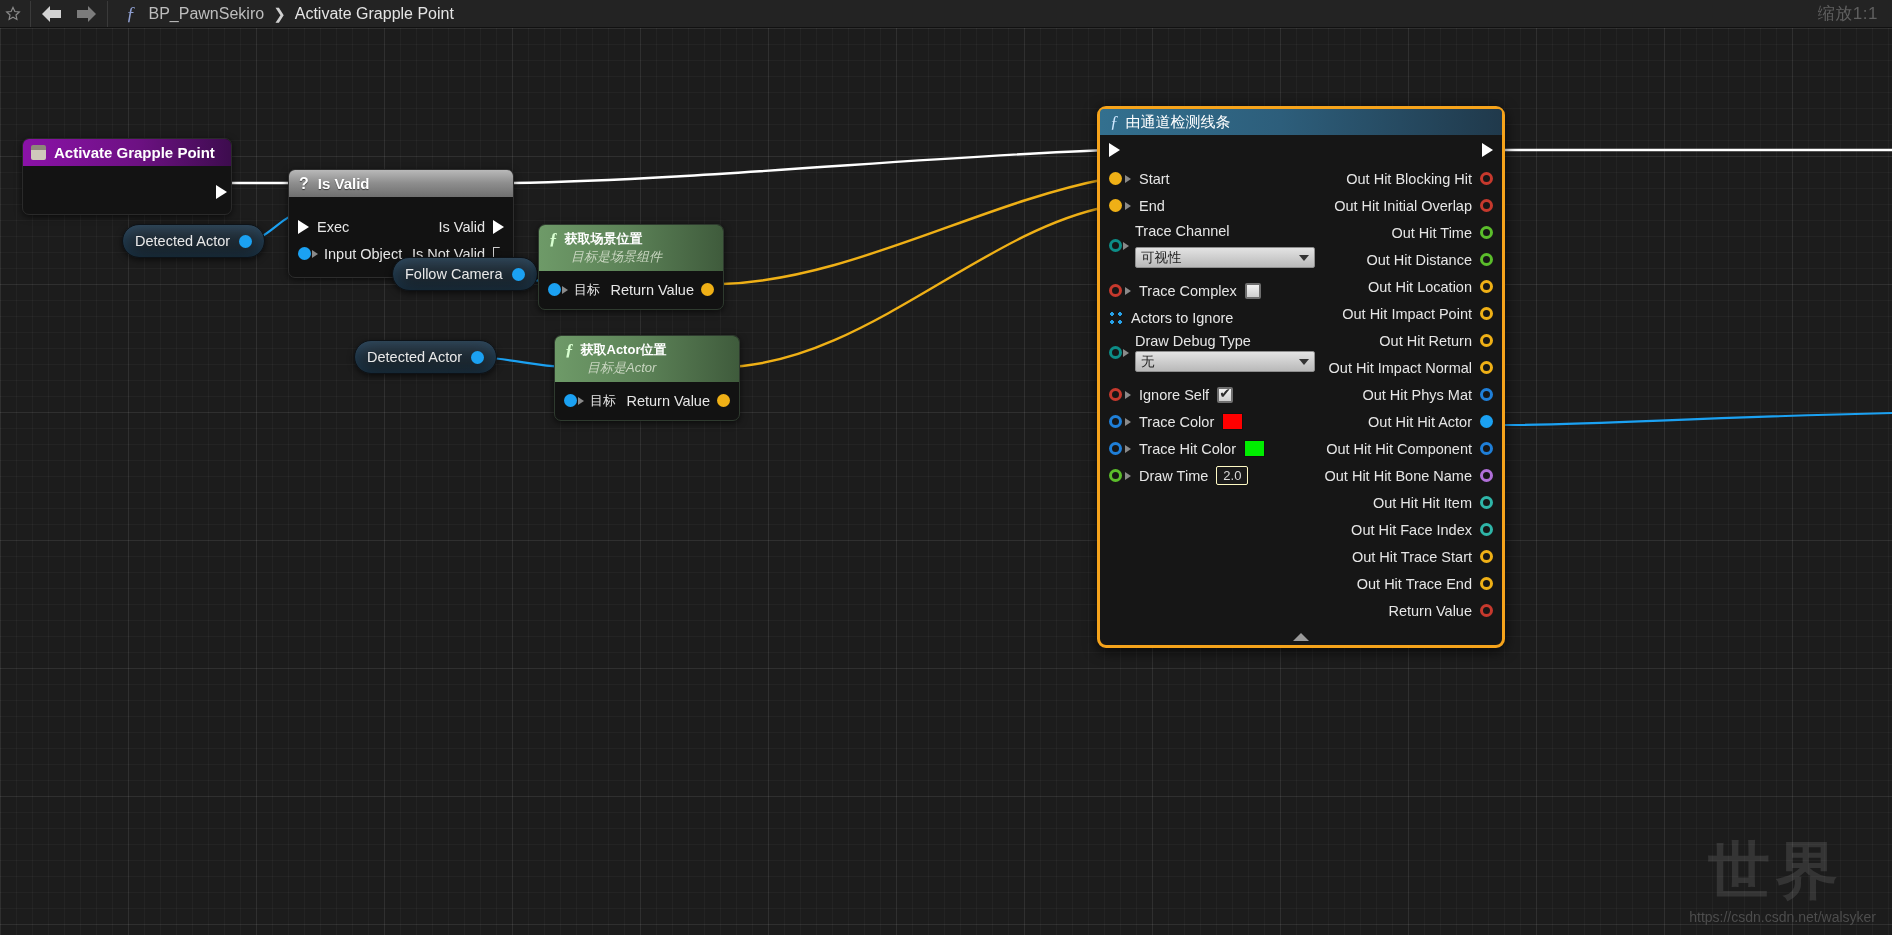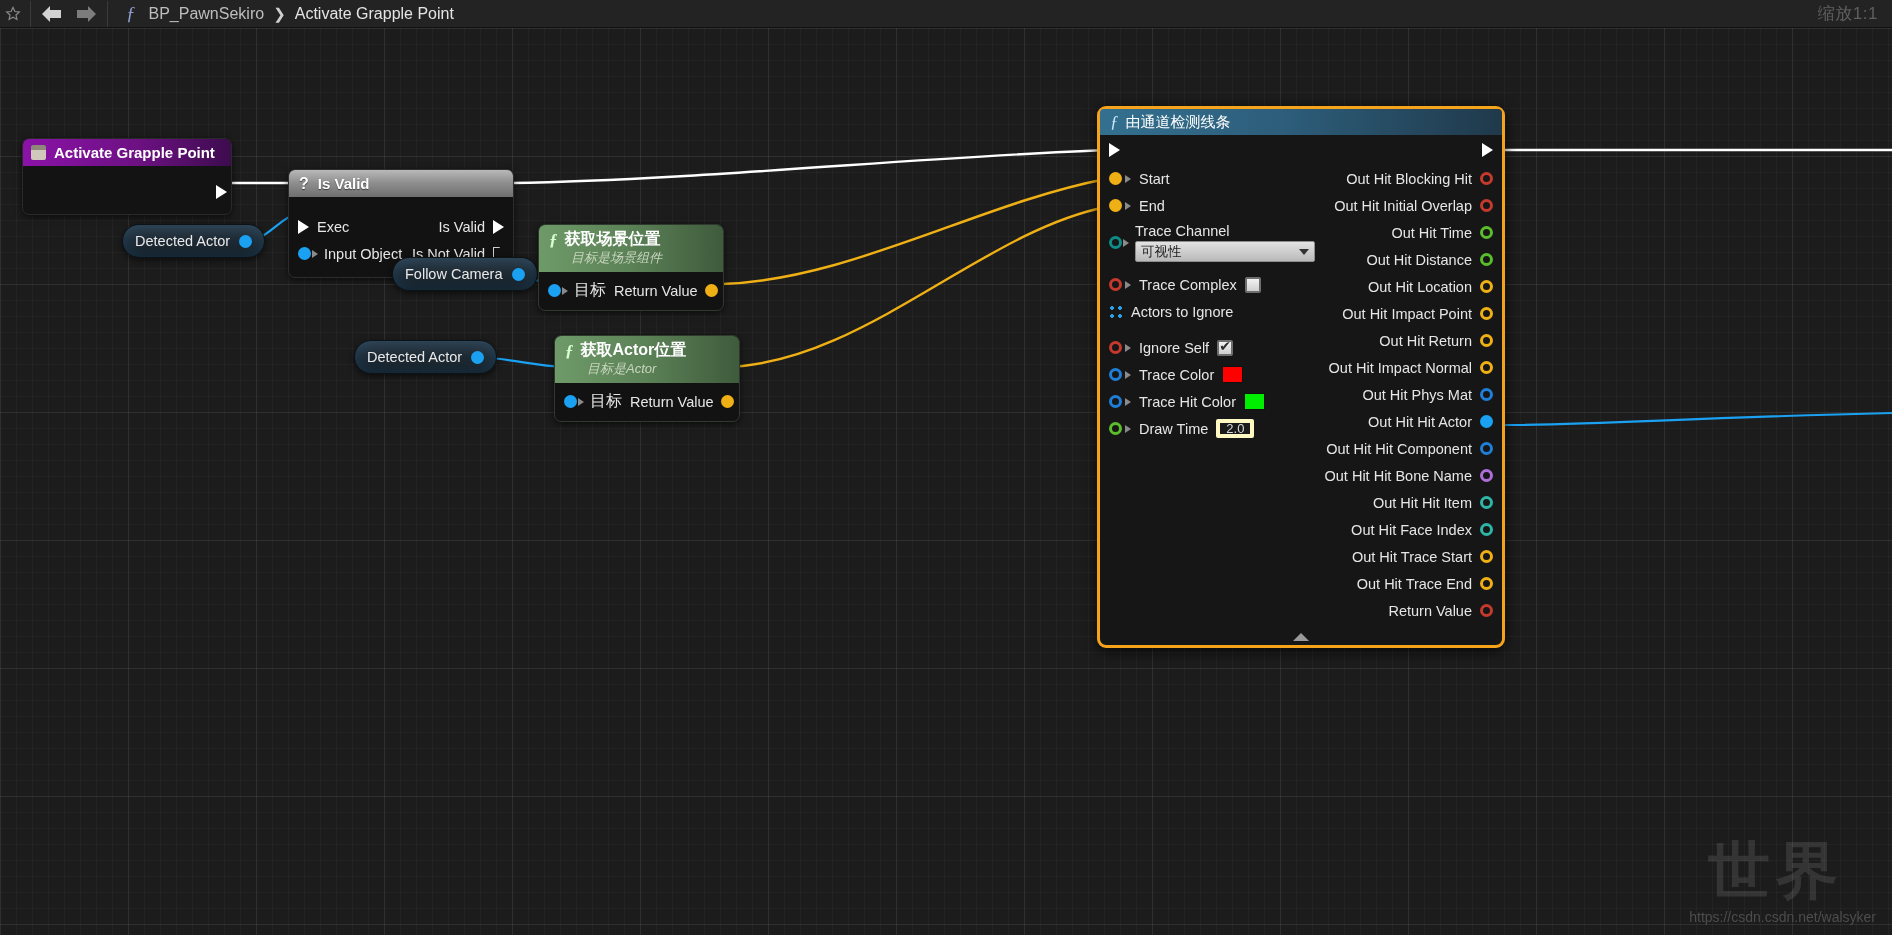--- a/index.html
+++ b/index.html
@@ -114,21 +114,21 @@
     background: linear-gradient(to right, #33708f 0%, #2d5e7b 45%, #20394b 100%);
     display: flex; align-items: center; padding: 0 10px; gap: 7px;
   }
   .node.trace .hdr .ttl { color: #fff; font-size: 15px; }
   .node.trace .body { position: relative; height: 510px; }
 
   
   .prow { display: flex; align-items: center; height: 27px; padding: 0 9px; gap: 8px; }
   .prow.out { justify-content: flex-end; }
   .plabel { color: #e6e6e6; font-size: 14.5px; white-space: nowrap; }
-  .plabel.cjk { font-size: 16px; text-align: center; }
+  .plabel.cjk { font-size: 13px; text-align: center; }
 
   
   .pin-exec {
     width: 0; height: 0; border-left: 11px solid #fff;
     border-top: 7px solid transparent; border-bottom: 7px solid transparent;
   }
   .pin-exec.hollow {
     width: 11px; height: 14px; border: none; position: relative;
   }
   .pin-exec.hollow::before {
@@ -182,21 +182,21 @@
   .cbox { width: 16px; height: 16px; border-radius: 2px;
           background: linear-gradient(to bottom, #f2f2f2, #cfcfcf);
           border: 2px solid #6e6e6e; position: relative; }
   .cbox.checked::after {
     content: "✔"; position: absolute; left: 0; top: -4px; width: 100%;
     text-align: center; color: #2c2c2c; font-size: 14px; font-weight: bold;
   }
   .swatch { width: 21px; height: 17px; border: 1px solid #111; }
   .numbox {
     height: 19px; min-width: 30px; padding: 0 6px; border-radius: 2px;
-    background: #1a1a1a; border: 4px solid #fef9c3; color: #d8d8d8;
+    background: #1a1a1a; border: 1px solid #fef9c3; color: #d8d8d8;
     font-size: 13px; display: flex; align-items: center;
   }
   .field-lbl { color: #e6e6e6; font-size: 14.5px; }
   .collapse-arrow {
     position: absolute; left: 50%; bottom: 4px; transform: translateX(-50%);
     width: 0; height: 0; border-left: 8px solid transparent;
     border-right: 8px solid transparent; border-bottom: 8px solid #9a9a9a;
   }
 
   
@@ -383,41 +383,52 @@
 
         <div class="prow">
           <span class="dot yellow"></span>
           <span class="pin-arrow"></span>
           <span class="plabel">End</span>
         </div>
 
         <div style="display:flex; align-items:center; gap:6px; padding:4px 9px 0;">
           <span class="dot ring teal"></span>
           <span class="pin-arrow"></span>
-          <div style="display:flex; flex-direction:column; gap:2px;">
+          <div style="display:flex; flex-direction:column; gap:8px;">
             <span class="field-lbl">Trace Channel</span>
             <div class="combo">
               <span>可视性</span>
               <span class="chev"></span>
             </div>
           </div>
         </div>
 
         <div class="prow" style="margin-top:9px">
           <span class="dot ring red"></span>
           <span class="pin-arrow"></span>
           <span class="plabel">Trace Complex</span>
           <span class="cbox"></span>
         </div>
 
         <div class="prow">
           <span class="pin-struct"></span>
           <span class="plabel">Actors to Ignore</span>
         </div>
 
+        <div style="display:flex; align-items:center; gap:6px; padding:2px 9px 0;">
+          <span class="dot ring teal"></span>
+          <span class="pin-arrow"></span>
+          <div style="display:flex; flex-direction:column; gap:2px;">
+            <span class="field-lbl">Draw Debug Type</span>
+            <div class="combo">
+              <span>无</span>
+              <span class="chev"></span>
+            </div>
+          </div>
+        </div>
 
         <div class="prow" style="margin-top:9px">
           <span class="dot ring red"></span>
           <span class="pin-arrow"></span>
           <span class="plabel">Ignore Self</span>
           <span class="cbox checked"></span>
         </div>
 
         <div class="prow">
           <span class="dot ring blue"></span>

